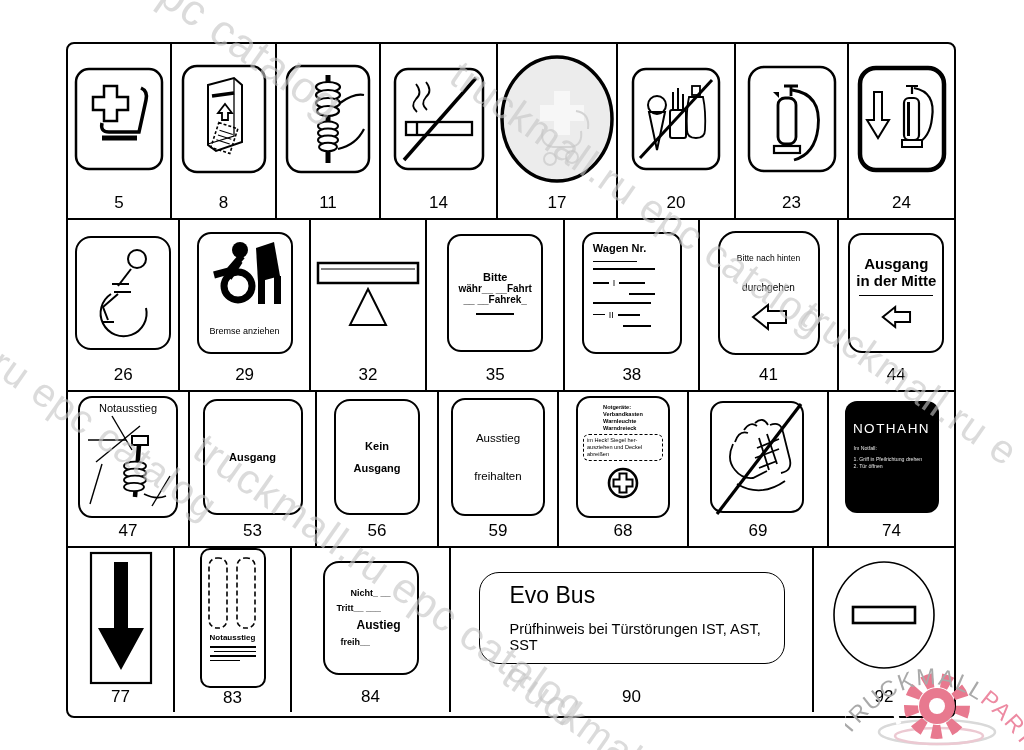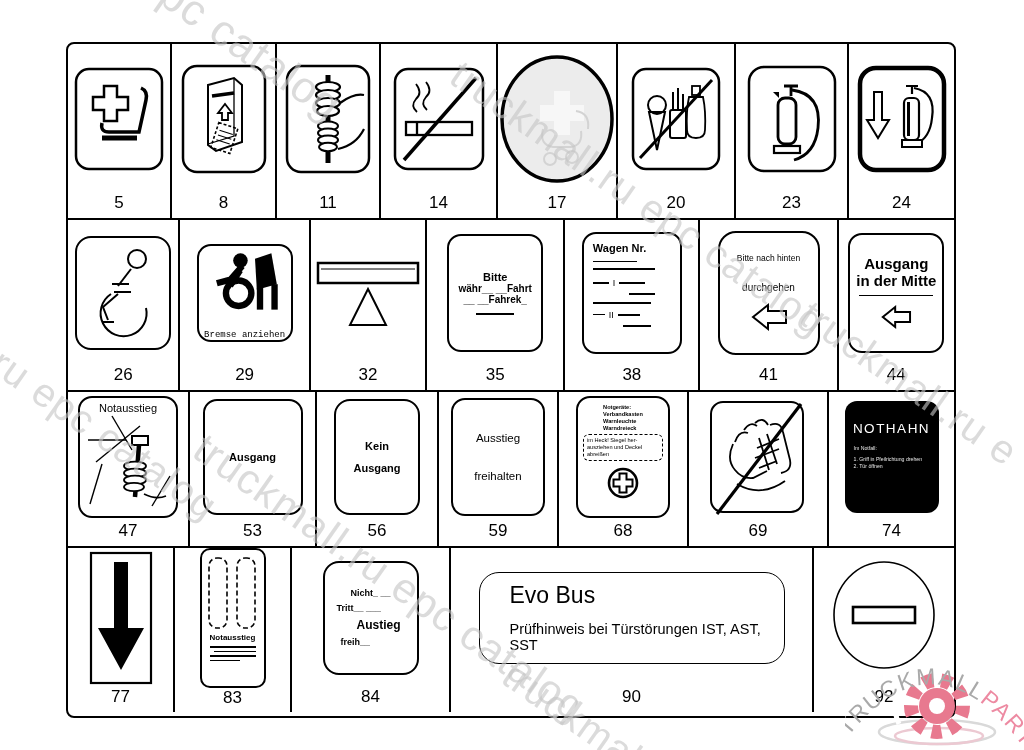--- a/index.html
+++ b/index.html
@@ -183,21 +183,21 @@
         <path d="M39 50 h17 M41 58 h17" stroke="#000" stroke-width="2"></path>
         <path d="M45 60 l-15 13 l5 13 M30 88 h11" fill="none" stroke="#000" stroke-width="2"></path>
         <path d="M38 60 a23 23 0 1 0 35 14" fill="none" stroke="#000" stroke-width="2"></path>
       </svg>
         </div>
       <div class="num">26</div>
     </div>
 
     <div class="cell" style="width:132px">
       <div class="art">
-        <div class="sign" style="width:96px;height:98px;justify-content:flex-end;font-family:Liberation Mono, monospace;">
+        <div class="sign" style="width:96px;height:122px;justify-content:flex-start;">
           <svg width="90" height="88" viewBox="0 0 90 88">
             <circle cx="40" cy="16" r="8" fill="#000"></circle>
             <path d="M42 22 l-13 15 l-15 4" fill="none" stroke="#000" stroke-width="7"></path>
             <path d="M40 27 l-11 17" fill="none" stroke="#000" stroke-width="6"></path>
             <circle cx="38" cy="52" r="14" fill="none" stroke="#000" stroke-width="7"></circle>
             <path d="M56 14 l18 -6 l6 34 l-22 6 z" fill="#000"></path>
             <rect x="58" y="46" width="7" height="24" fill="#000"></rect>
             <rect x="74" y="42" width="7" height="28" fill="#000"></rect>
           </svg>
           <div style="font-size:9px;margin-top:4px;">Bremse anziehen</div>

